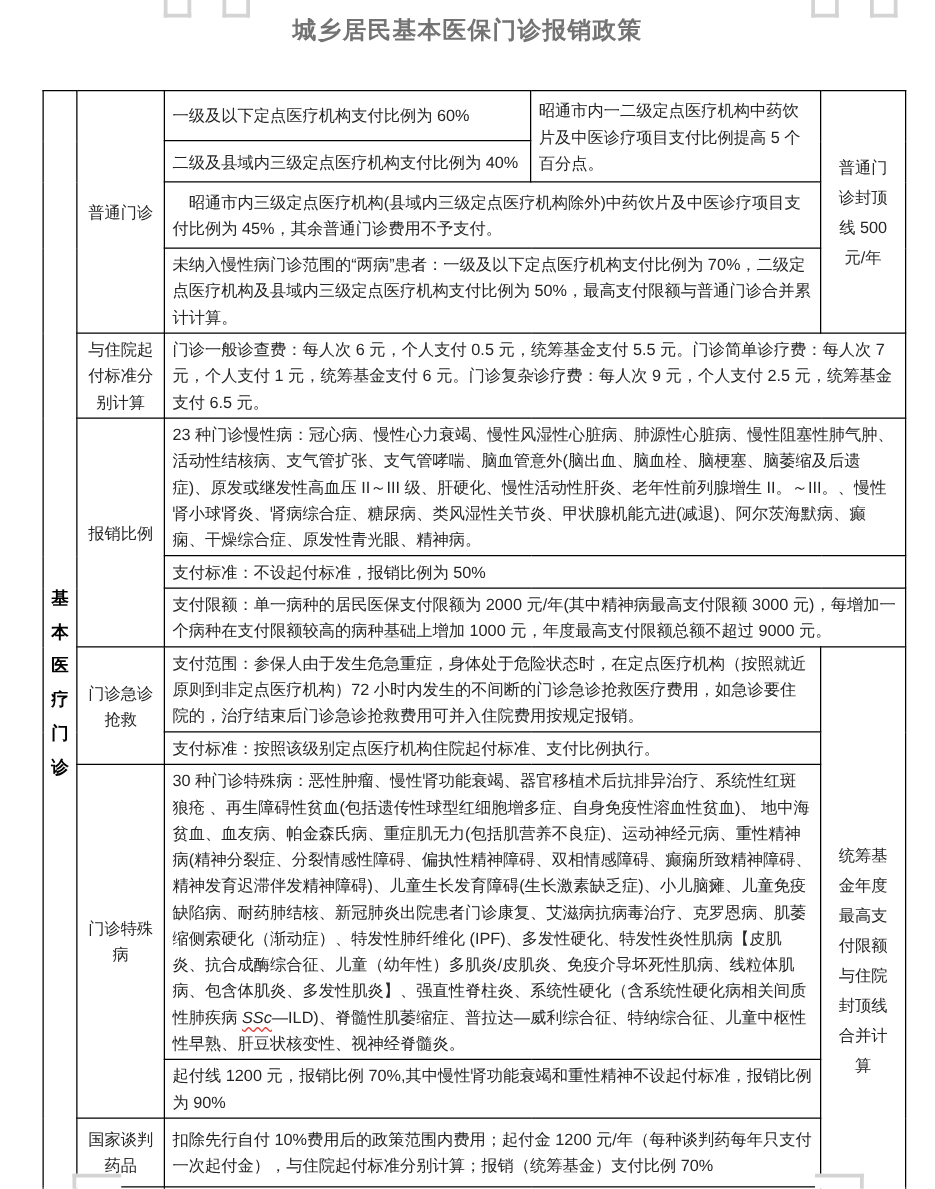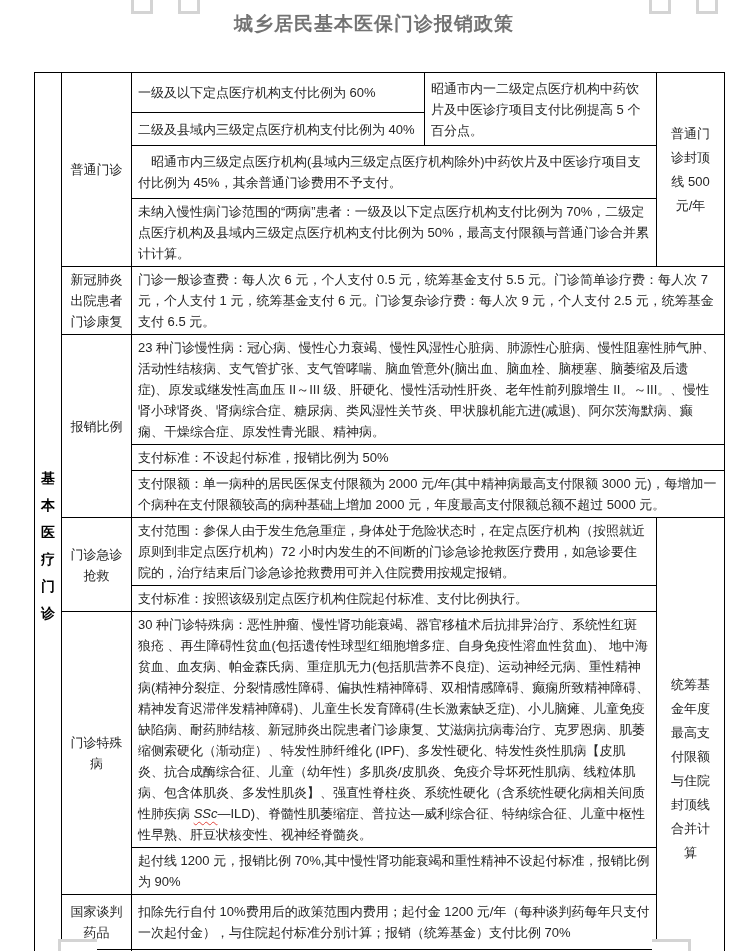--- a/index.html
+++ b/index.html
@@ -81,32 +81,32 @@
   <tr style="height:33px">
     <td>二级及县域内三级定点医疗机构支付比例为 40%</td>
   </tr>
   <tr style="height:53px">
     <td colspan="2" class="indent">昭通市内三级定点医疗机构(县域内三级定点医疗机构除外)中药饮片及中医诊疗项目支付比例为 45%，其余普通门诊费用不予支付。</td>
   </tr>
   <tr style="height:42px">
     <td colspan="2">未纳入慢性病门诊范围的“两病”患者：一级及以下定点医疗机构支付比例为 70%，二级定点医疗机构及县域内三级定点医疗机构支付比例为 50%，最高支付限额与普通门诊合并累计计算。</td>
   </tr>
   <tr style="height:63px">
-    <td class="lbl">新冠肺炎出院患者门诊康复</td>
+    <td class="lbl">与住院起付标准分别计算</td>
     <td colspan="3">门诊一般诊查费：每人次 6 元，个人支付 0.5 元，统筹基金支付 5.5 元。门诊简单诊疗费：每人次 7 元，个人支付 1 元，统筹基金支付 6 元。门诊复杂诊疗费：每人次 9 元，个人支付 2.5 元，统筹基金支付 6.5 元。</td>
   </tr>
   <tr style="height:105px">
     <td class="lbl" rowspan="3">报销比例</td>
     <td colspan="3">23 种门诊慢性病：冠心病、慢性心力衰竭、慢性风湿性心脏病、肺源性心脏病、慢性阻塞性肺气肿、活动性结核病、支气管扩张、支气管哮喘、脑血管意外(脑出血、脑血栓、脑梗塞、脑萎缩及后遗症)、原发或继发性高血压 II～III 级、肝硬化、慢性活动性肝炎、老年性前列腺增生 II。～III。、慢性肾小球肾炎、肾病综合症、糖尿病、类风湿性关节炎、甲状腺机能亢进(减退)、阿尔茨海默病、癫痫、干燥综合症、原发性青光眼、精神病。</td>
   </tr>
   <tr style="height:24px">
     <td colspan="3">支付标准：不设起付标准，报销比例为 50%</td>
   </tr>
   <tr style="height:38px">
-    <td colspan="3">支付限额：单一病种的居民医保支付限额为 2000 元/年(其中精神病最高支付限额 3000 元)，每增加一个病种在支付限额较高的病种基础上增加 2000 元，年度最高支付限额总额不超过 5000 元。</td>
+    <td colspan="3">支付限额：单一病种的居民医保支付限额为 2000 元/年(其中精神病最高支付限额 3000 元)，每增加一个病种在支付限额较高的病种基础上增加 1000 元，年度最高支付限额总额不超过 9000 元。</td>
   </tr>
   <tr style="height:67px">
     <td class="lbl" rowspan="2">门诊急诊抢救</td>
     <td colspan="2">支付范围：参保人由于发生危急重症，身体处于危险状态时，在定点医疗机构（按照就近原则到非定点医疗机构）72 小时内发生的不间断的门诊急诊抢救医疗费用，如急诊要住院的，治疗结束后门诊急诊抢救费用可并入住院费用按规定报销。</td>
     <td class="note" rowspan="6">统筹基金年度最高支付限额与住院封顶线合并计算</td>
   </tr>
   <tr style="height:23px">
     <td colspan="2">支付标准：按照该级别定点医疗机构住院起付标准、支付比例执行。</td>
   </tr>
   <tr style="height:230px">

